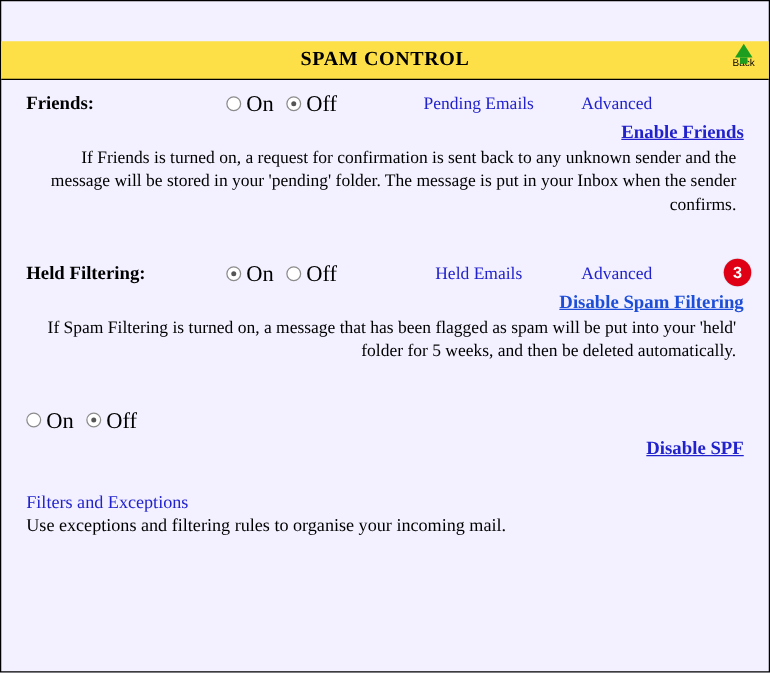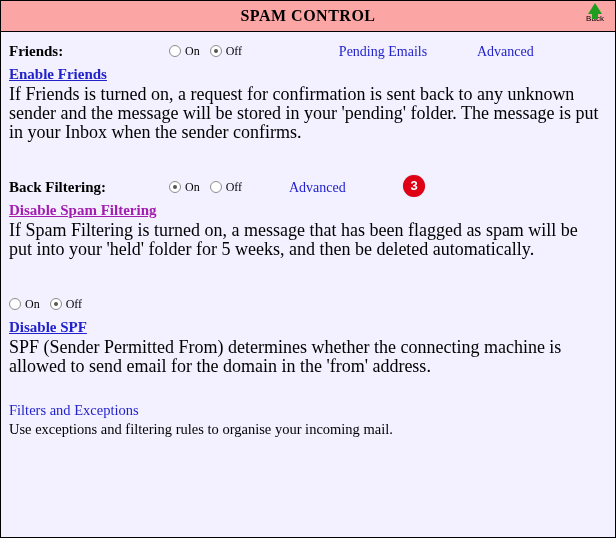--- a/index.html
+++ b/index.html
@@ -20,25 +20,26 @@
     width: 616px;
     height: 538px;
     box-sizing: border-box;
     border: 1px solid #000000;
     background: #f3f1ff;
   }
   
   .header {
     position: relative;
     height: 30px;
-    background: #fca5a5;
+    background: #fde047;
     border-bottom: 1px solid #000000;
     display: flex;
     align-items: center;
     justify-content: center;
+    margin-top: 32px;
   }
   .header-title {
     font-family: "Liberation Serif", serif;
     font-weight: bold;
     font-size: 16px;
     letter-spacing: 0.5px;
     color: #000000;
   }
   .back-btn {
     position: absolute;
@@ -71,21 +72,21 @@
     background: #1e9e1e;
   }
   .back-label {
     font-family: "Liberation Sans", sans-serif;
     font-size: 8px;
     line-height: 9px;
     color: #000000;
   }
   
   .content {
-    padding: 0 8px;
+    padding: 0 20px;
     box-sizing: border-box;
   }
   .section {
     position: relative;
   }
   .row {
     display: flex;
     align-items: center;
     height: 26px;
     margin-top: 6px;
@@ -123,57 +124,58 @@
     content: "";
     position: absolute;
     left: 3px;
     top: 3px;
     width: 4px;
     height: 4px;
     border-radius: 50%;
     background: #555555;
   }
   .radio .rlabel {
-    font-size: 12px;
+    font-size: 18px;
   }
   .link-mid {
     flex: 1 1 auto;
     text-align: center;
   }
   .link-right {
     flex: 0 0 120px;
     text-align: left;
     padding-right: 10px;
     position: relative;
   }
   a.link {
     color: #2222cc;
     font-size: 14px;
     cursor: pointer;
   }
   .toggle-line {
-    text-align: left;
+    text-align: right;
     margin-top: 2px;
     margin-bottom: 2px;
   }
   a.toggle-link {
-    color: #a21caf;
+    color: #1d4ed8;
     font-weight: bold;
     font-size: 15px;
     text-decoration: underline;
     cursor: pointer;
   }
   a.toggle-link.blue {
     color: #2222cc;
   }
   .desc {
-    font-size: 18px;
+    font-size: 14px;
     line-height: 19px;
     margin-top: 0;
     padding-right: 6px;
+    text-align: right;
   }
   .spacer-lg { height: 26px; }
   .badge {
     position: absolute;
     width: 22px;
     height: 22px;
     border-radius: 50%;
     background: #e00016;
     color: #ffffff;
     font-family: "Liberation Sans", sans-serif;
@@ -235,30 +237,33 @@
       <div class="toggle-line">
         <a class="toggle-link blue">Enable Friends</a>
       </div>
       <div class="desc">If Friends is turned on, a request for confirmation is sent back to any unknown sender and the message will be stored in your 'pending' folder. The message is put in your Inbox when the sender confirms.</div>
     </div>
 
     <div class="spacer-lg"></div>
 
     <div class="section">
       <div class="row">
-        <div class="feature-label">Back Filtering:</div>
+        <div class="feature-label">Held Filtering:</div>
         <div class="radios">
           <span class="radio checked">
             <span class="dot"></span>
             <span class="rlabel">On</span>
           </span>
           <span class="radio">
             <span class="dot"></span>
             <span class="rlabel">Off</span>
           </span>
+        </div>
+        <div class="link-mid">
+          <a class="link">Held Emails</a>
         </div>
         <div class="link-right">
           <a class="link">Advanced</a>
           <div class="badge">3</div>
         </div>
       </div>
       <div class="toggle-line">
         <a class="toggle-link">Disable Spam Filtering</a>
       </div>
       <div class="desc">If Spam Filtering is turned on, a message that has been flagged as spam will be put into your 'held' folder for 5 weeks, and then be deleted automatically.</div>
@@ -277,21 +282,20 @@
             <span class="dot"></span>
             <span class="rlabel">Off</span>
           </span>
         </div>
         <div class="link-mid"></div>
         <div class="link-right"></div>
       </div>
       <div class="toggle-line">
         <a class="toggle-link blue">Disable SPF</a>
       </div>
-      <div class="desc">SPF (Sender Permitted From) determines whether the connecting machine is allowed to send email for the domain in the 'from' address.</div>
     </div>
 
     <div class="footer">
       <a class="link">Filters and Exceptions</a>
       <div class="footer-desc">Use exceptions and filtering rules to organise your incoming mail.</div>
     </div>
 
   </div>
 </div>
 

